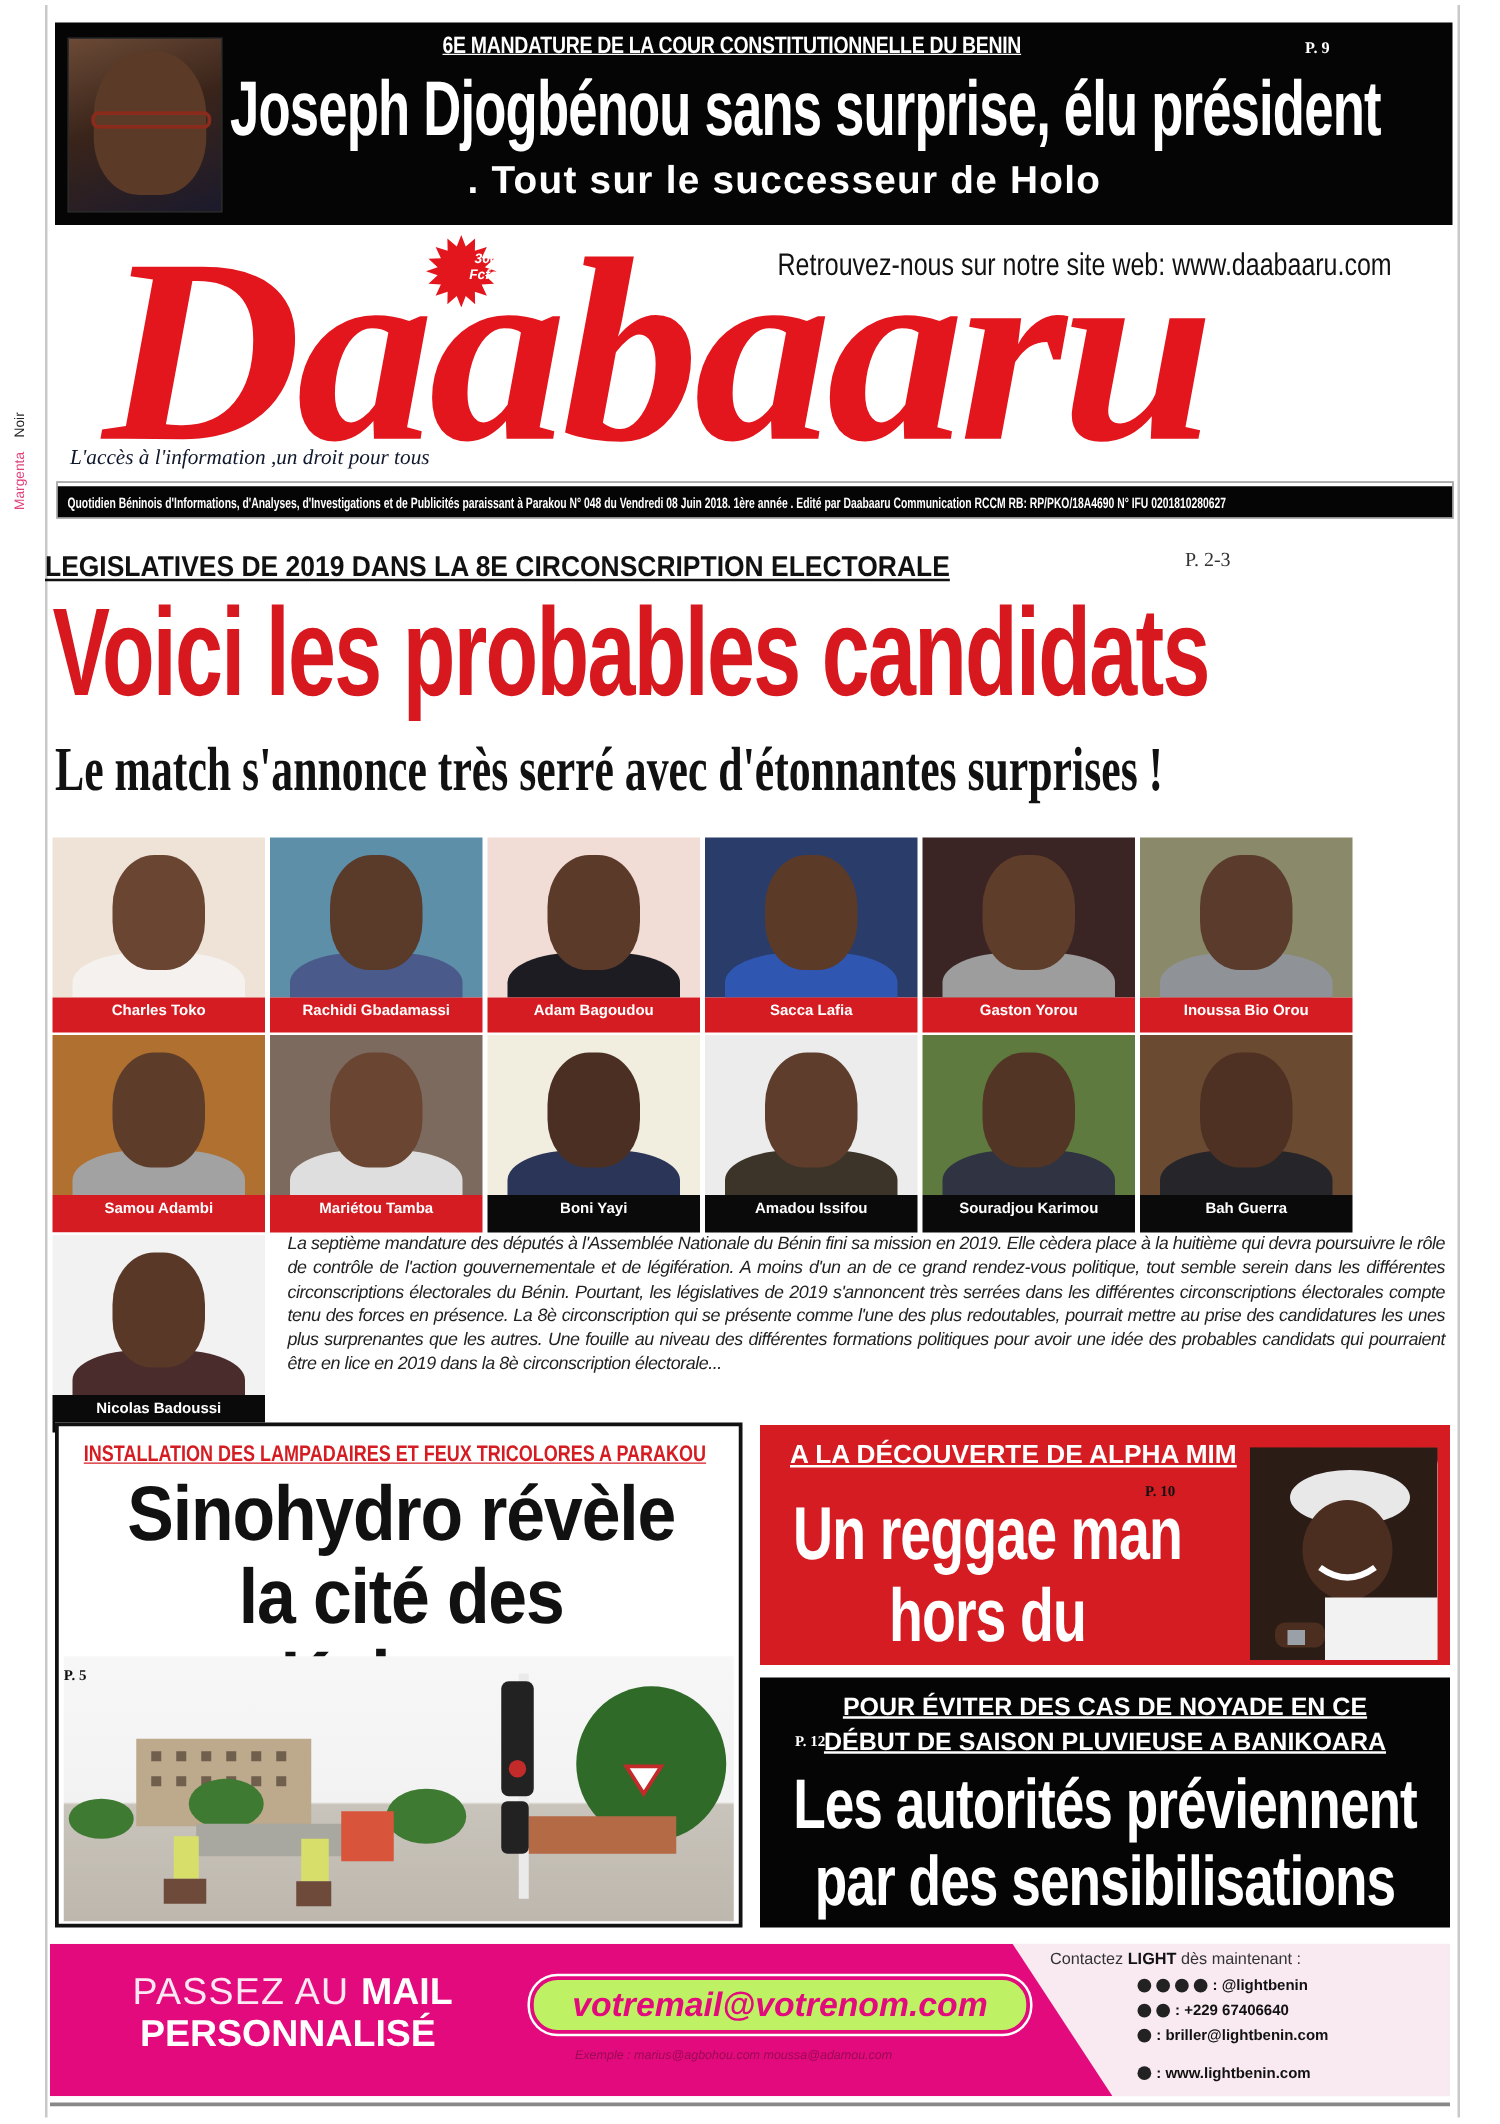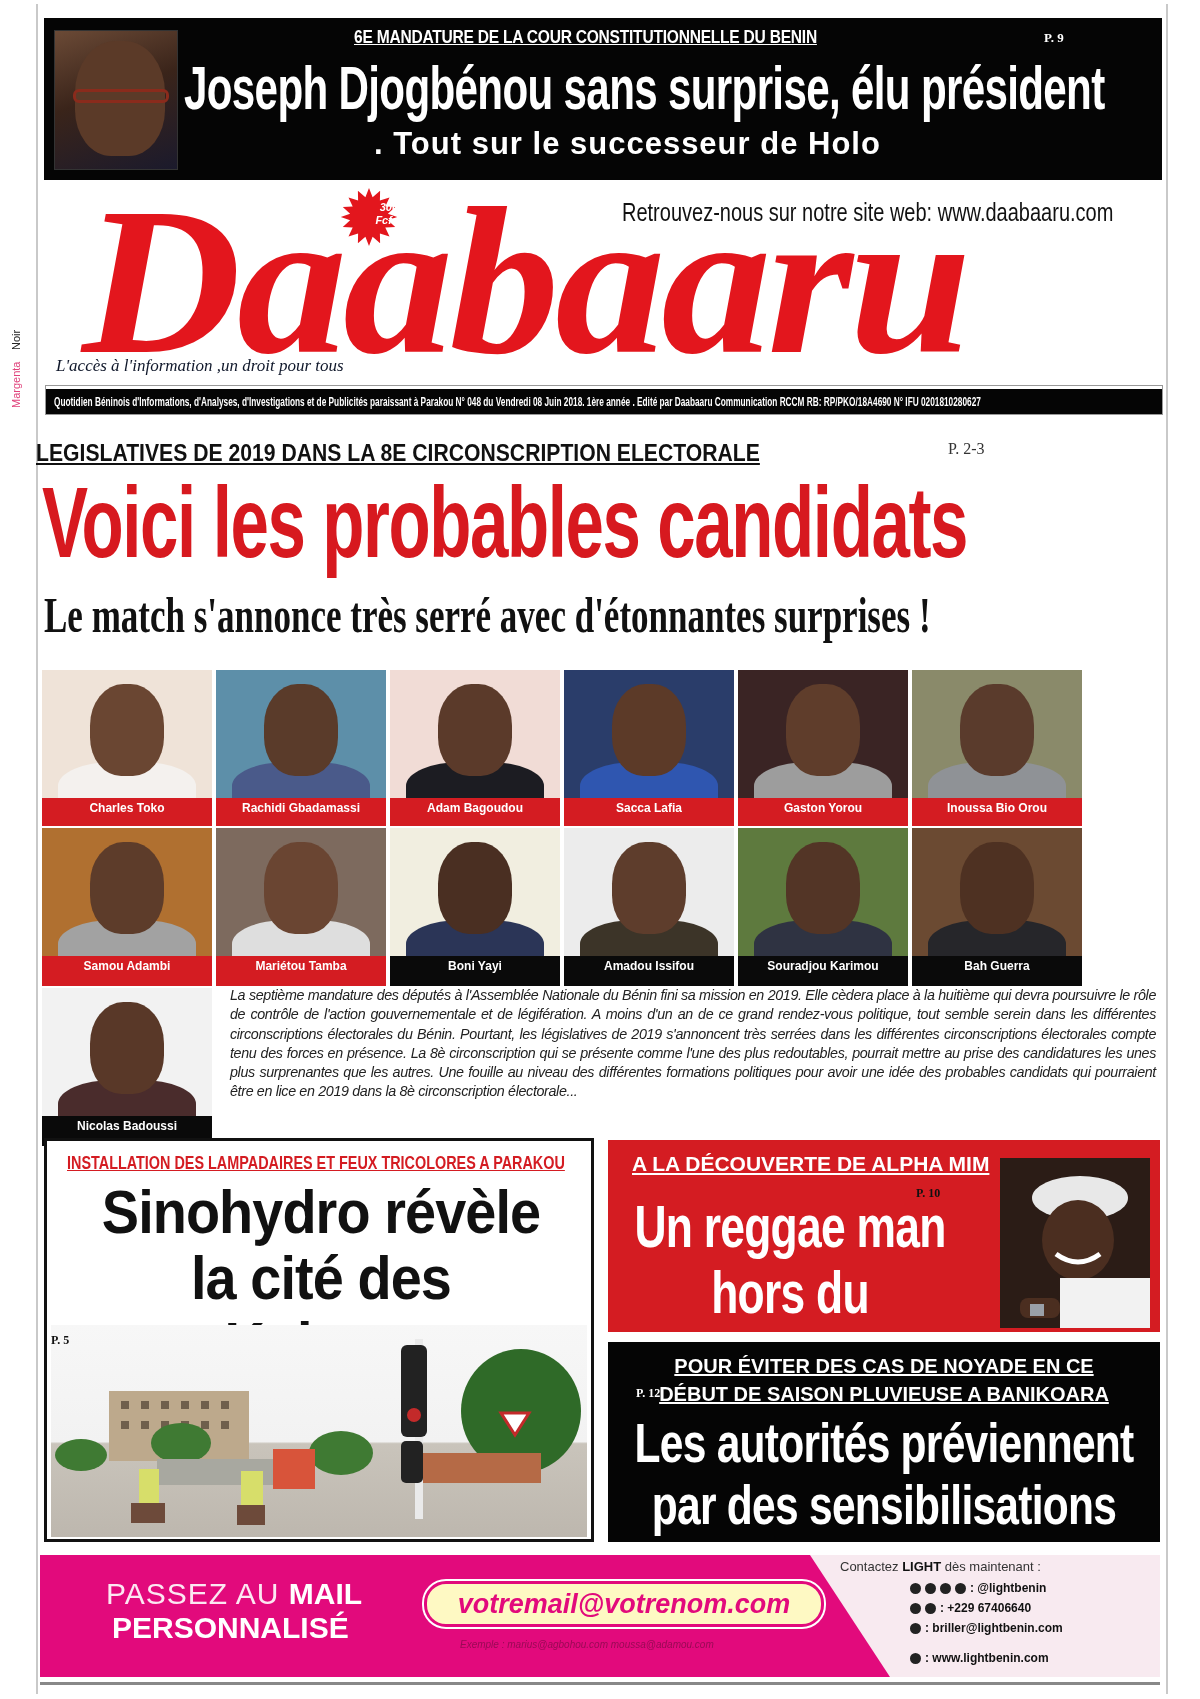--- a/index.html
+++ b/index.html
@@ -101,21 +101,21 @@
                  font-size: 56px; line-height: 62px; letter-spacing: -1px; transform: scaleX(0.76); transform-origin: center; white-space: nowrap; }
 
   
   .ad { position: absolute; left: 40px; top: 1555px; width: 1120px; height: 122px; background: #f8eaf0; overflow: hidden; }
   .ad-pink { position: absolute; left: 0; top: 0; width: 850px; height: 122px; background: #e20a7c;
              clip-path: polygon(0 0, 770px 0, 850px 122px, 0 122px); }
   .ad-l1 { position: absolute; left: 66px; top: 22px; color: #fff; font-size: 30px; white-space: nowrap; }
   .ad-l1 b { font-weight: 700; }
   .ad-l1 .thin { font-weight: 400; opacity: 0.9; letter-spacing: 1px; }
   .ad-l2 { position: absolute; left: 72px; top: 56px; color: #fff; font-size: 30px; font-weight: 700; white-space: nowrap; }
-  .ad-email { position: absolute; left: 384px; top: 26px; width: 400px; height: 46px; background: #fef9c3; border-radius: 22px;
+  .ad-email { position: absolute; left: 384px; top: 26px; width: 400px; height: 46px; background: #bef264; border-radius: 22px;
               border: 3px solid #e20a7c; box-shadow: 0 0 0 2px #fff; color: #e20a7c; font-weight: 700; font-style: italic; font-size: 27px;
               text-align: center; line-height: 40px; }
   .ad-example { position: absolute; left: 420px; top: 84px; color: #9a0a55; font-size: 10px; font-style: italic; white-space: nowrap; }
   .ad-contact { position: absolute; left: 800px; top: 4px; font-size: 13px; color: #333; white-space: nowrap; }
   .ad-contact b { color: #111; }
   .ad-row { position: absolute; left: 870px; font-size: 12px; color: #111; font-weight: 700; white-space: nowrap; display: flex; align-items: center; gap: 4px; }
   .dot { display: inline-block; width: 11px; height: 11px; border-radius: 50%; background: #222; }
   .divider-bottom { position: absolute; left: 40px; top: 1682px; width: 1120px; height: 3px; background: #888; }
 </style>
 </head>

